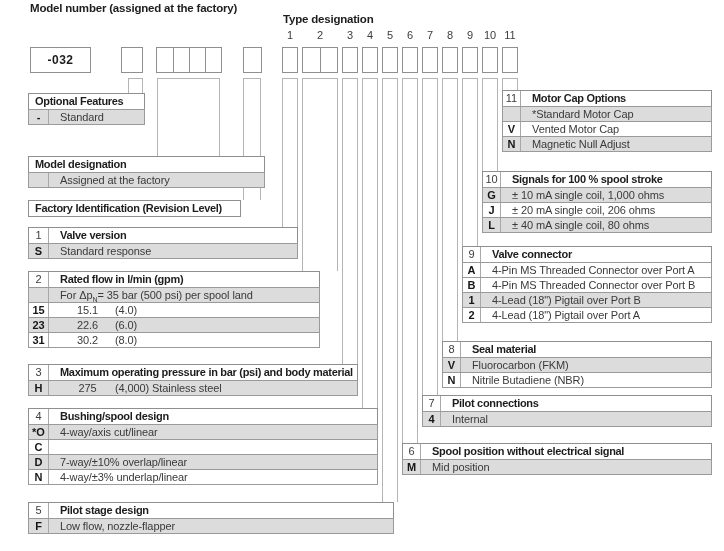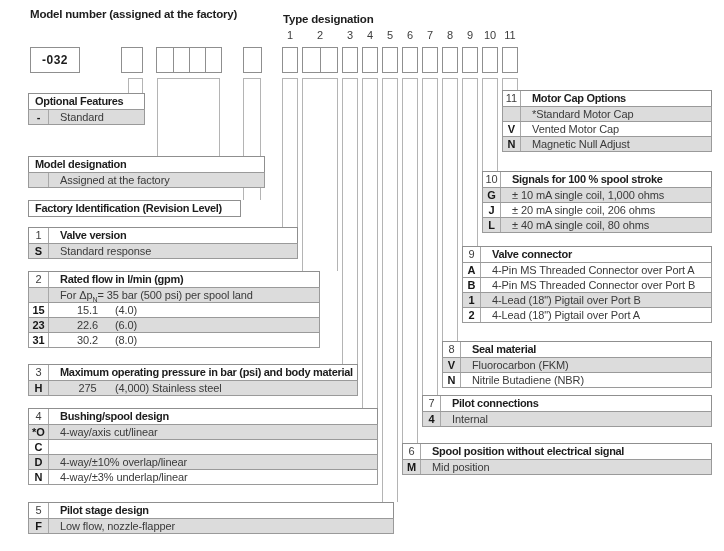--- a/index.html
+++ b/index.html
@@ -57,36 +57,36 @@
   .t-desc{padding-left:11px;color:#3a3a3a;white-space:nowrap;letter-spacing:-0.1px;}
   .t-part{display:inline-block;min-width:55px;text-align:center;}
   .t-part:last-child{min-width:0;}
   sub{font-size:7px;}
 </style>
 </head>
 <body>
 
 <div id="canvas">
 
-  <div class="heading" style="left:30px;top:8px">Model number (assigned at the factory)</div>
+  <div class="heading" style="left:30px;top:2px">Model number (assigned at the factory)</div>
   <div class="heading" style="left:283px;top:13px">Type designation</div>
 
   <div class="colnum" style="left:282px;width:16px">1</div>
   <div class="colnum" style="left:302px;width:36px">2</div>
   <div class="colnum" style="left:342px;width:16px">3</div>
   <div class="colnum" style="left:362px;width:16px">4</div>
   <div class="colnum" style="left:382px;width:16px">5</div>
   <div class="colnum" style="left:402px;width:16px">6</div>
   <div class="colnum" style="left:422px;width:16px">7</div>
   <div class="colnum" style="left:442px;width:16px">8</div>
   <div class="colnum" style="left:462px;width:16px">9</div>
   <div class="colnum" style="left:481px;width:18px">10</div>
   <div class="colnum" style="left:501px;width:18px">11</div>
 
-  <div class="cellbox" style="left:30px;width:50px">
+  <div class="cellbox" style="left:30px;width:61px">
     <span class="modelval">-032</span>
   </div>
   <div class="cellbox" style="left:121px;width:22px"></div>
   <div class="cellbox" style="left:156px;width:66px">
     <span class="vdiv" style="left:16px"></span>
     <span class="vdiv" style="left:32px"></span>
     <span class="vdiv" style="left:48px"></span>
   </div>
   <div class="cellbox" style="left:243px;width:19px"></div>
 
@@ -191,21 +191,21 @@
       </div>
       <div class="t-row shade">
         <span class="t-code">*O</span>
         <span class="t-desc">4-way/axis cut/linear</span>
       </div>
       <div class="t-row">
         <span class="t-code">C</span>
       </div>
       <div class="t-row shade">
         <span class="t-code">D</span>
-        <span class="t-desc">4-way/±10% overlap/linear</span>
+        <span class="t-desc">7-way/±10% overlap/linear</span>
       </div>
       <div class="t-row">
         <span class="t-code">N</span>
         <span class="t-desc">4-way/±3% underlap/linear</span>
       </div>
     </div>
   <div class="vtable" style="left:28px;top:502px;width:366px">
       <div class="t-header">
         <span class="t-num">5</span>
         <span class="t-title">Pilot stage design</span>

